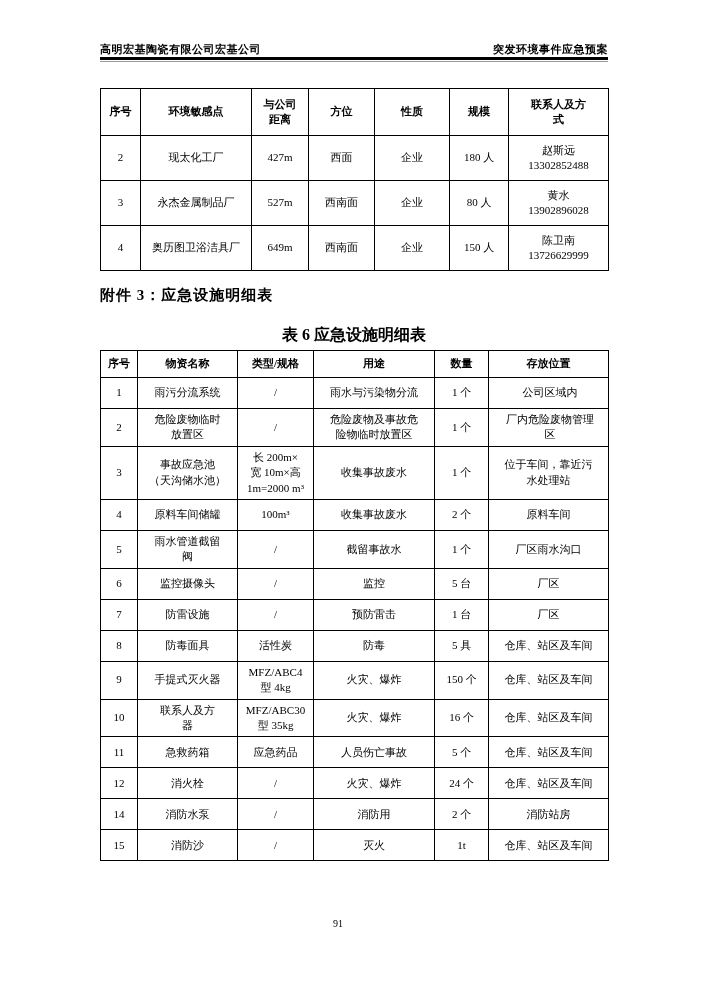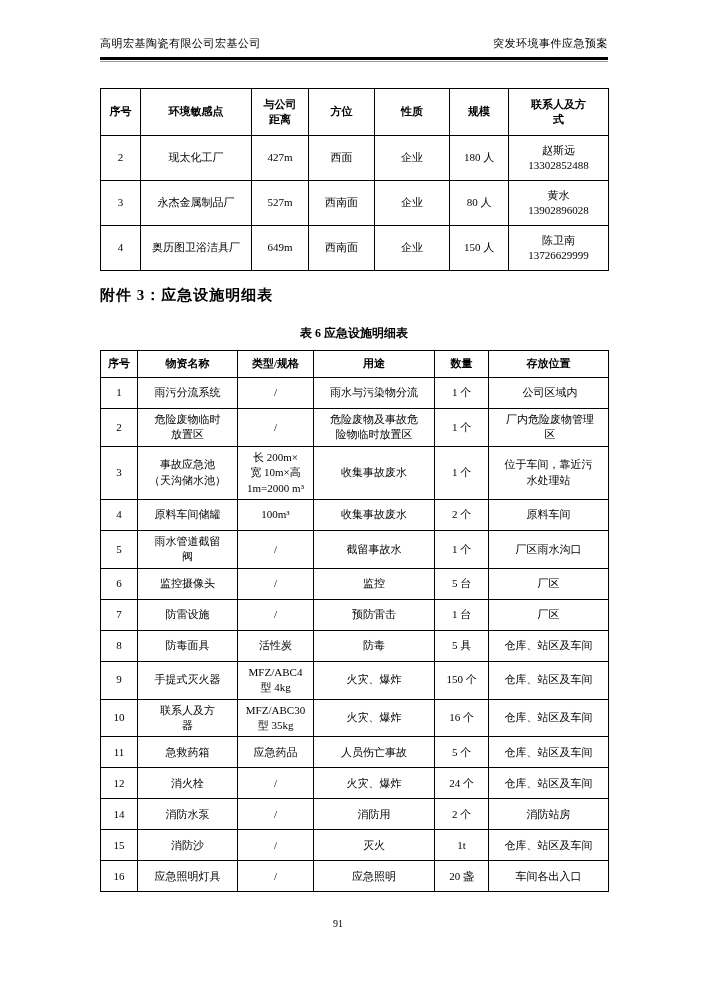--- a/index.html
+++ b/index.html
@@ -9,23 +9,23 @@
     background:#ffffff;
     font-family:"Liberation Serif","DejaVu Serif",serif;
     color:#000;
     overflow:hidden;
     margin:0 auto;
   }
   .content{position:absolute;left:100px;width:508px;}
 
   
   .doc-header{
-    position:absolute;left:100px;top:36px;width:508px;
+    position:absolute;left:100px;top:42px;width:508px;
     display:flex;justify-content:space-between;
-    font-size:11px;font-weight:normal;letter-spacing:.5px;
+    font-size:11px;font-weight:bold;letter-spacing:.5px;
   }
   .header-rule{position:absolute;left:100px;top:57px;width:508px;}
   .header-rule .thick{height:3px;background:#000;}
   .header-rule .thin{height:1px;background:#9a9a9a;margin-top:1px;}
 
   
   table.tbl{
     border-collapse:collapse;table-layout:fixed;width:508px;
     position:absolute;left:0;
   }
@@ -49,21 +49,21 @@
   .tbl2 td{height:24px;}
   .cell-left{text-align:left;padding-left:6px !important;}
   .cell-spec{font-size:10.5px;font-family:"Liberation Serif","DejaVu Serif",serif;}
 
   .attachment-heading{
     position:absolute;left:0;top:286px;margin:0;
     font-size:15px;font-weight:bold;letter-spacing:1px;text-align:center;
   }
   .caption{
     position:absolute;left:0;top:325px;width:508px;
-    text-align:center;font-size:12px;font-weight:bold;
+    text-align:center;font-size:16px;font-weight:bold;
   }
   .page-number{
     position:absolute;left:0;top:918px;width:676px;
     text-align:center;font-size:10px;
   }
 </style>
 </head>
 <body>
 
 <div class="page">
@@ -276,28 +276,20 @@
             <td>消防站房</td>
           </tr>
           <tr>
             <td>15</td>
             <td>消防沙</td>
             <td class="cell-spec">/</td>
             <td>灭火</td>
             <td>1t</td>
             <td>仓库、站区及车间</td>
           </tr>
-          <tr>
-            <td>16</td>
-            <td>应急照明灯具</td>
-            <td class="cell-spec">/</td>
-            <td>应急照明</td>
-            <td>20 盏</td>
-            <td>车间各出入口</td>
-          </tr>
         </tbody>
       </table>
 
   </div>
 
   <div class="page-number">91</div>
 
 </div>
 
 </body></html>

